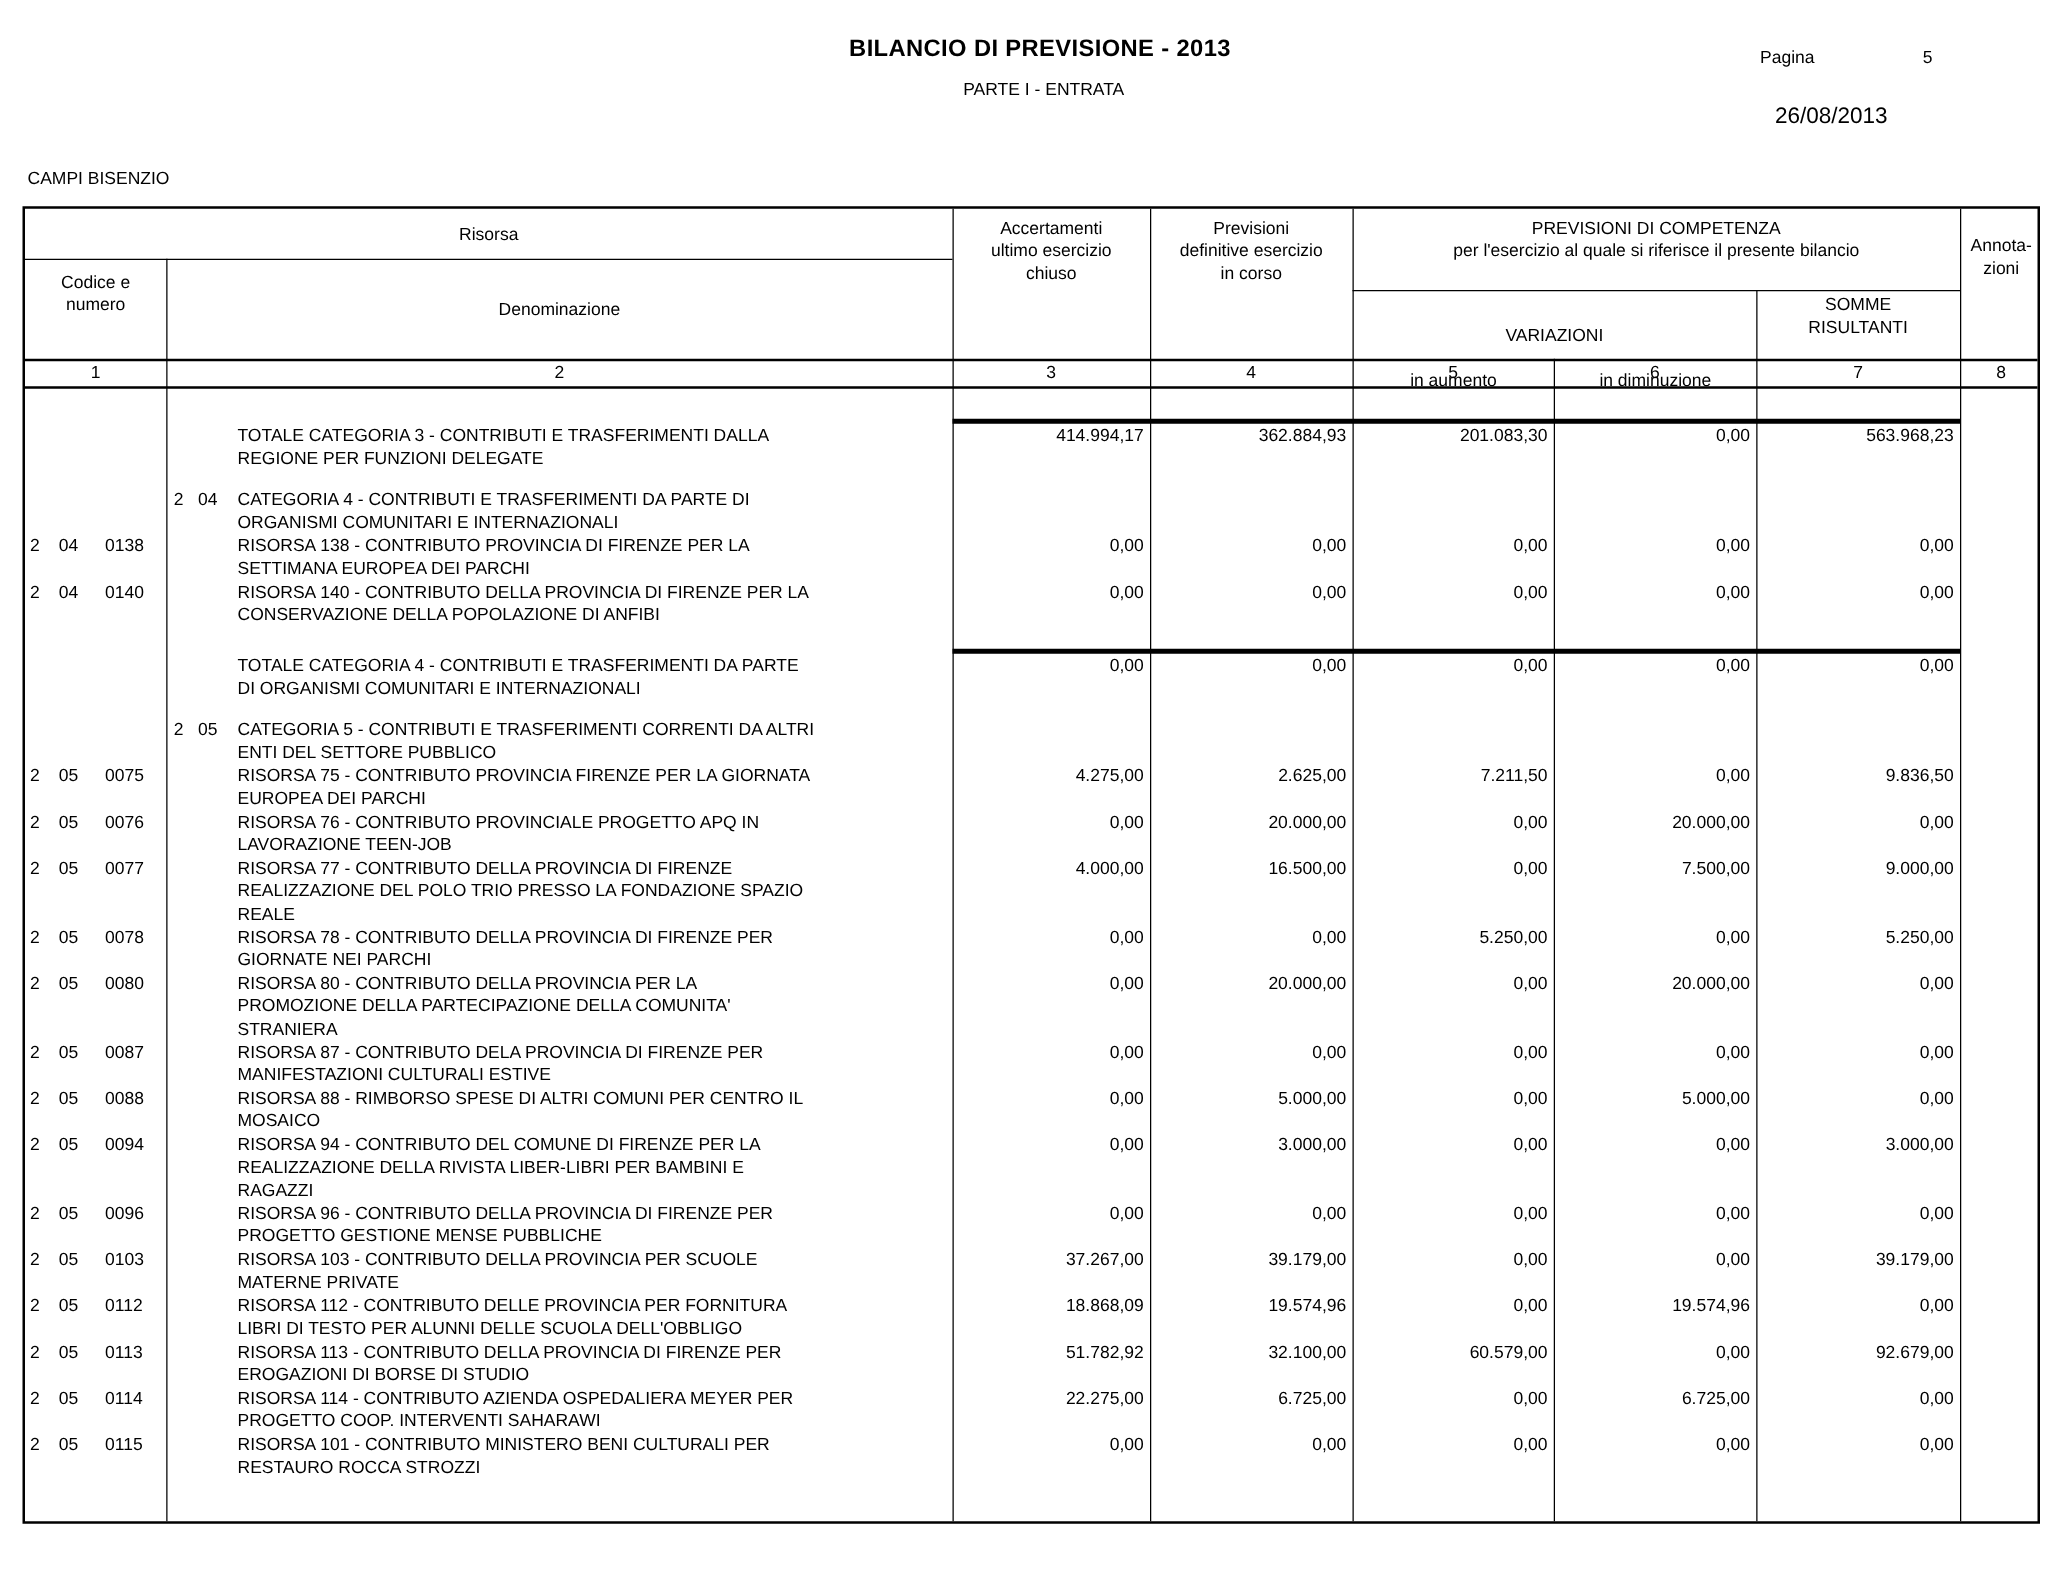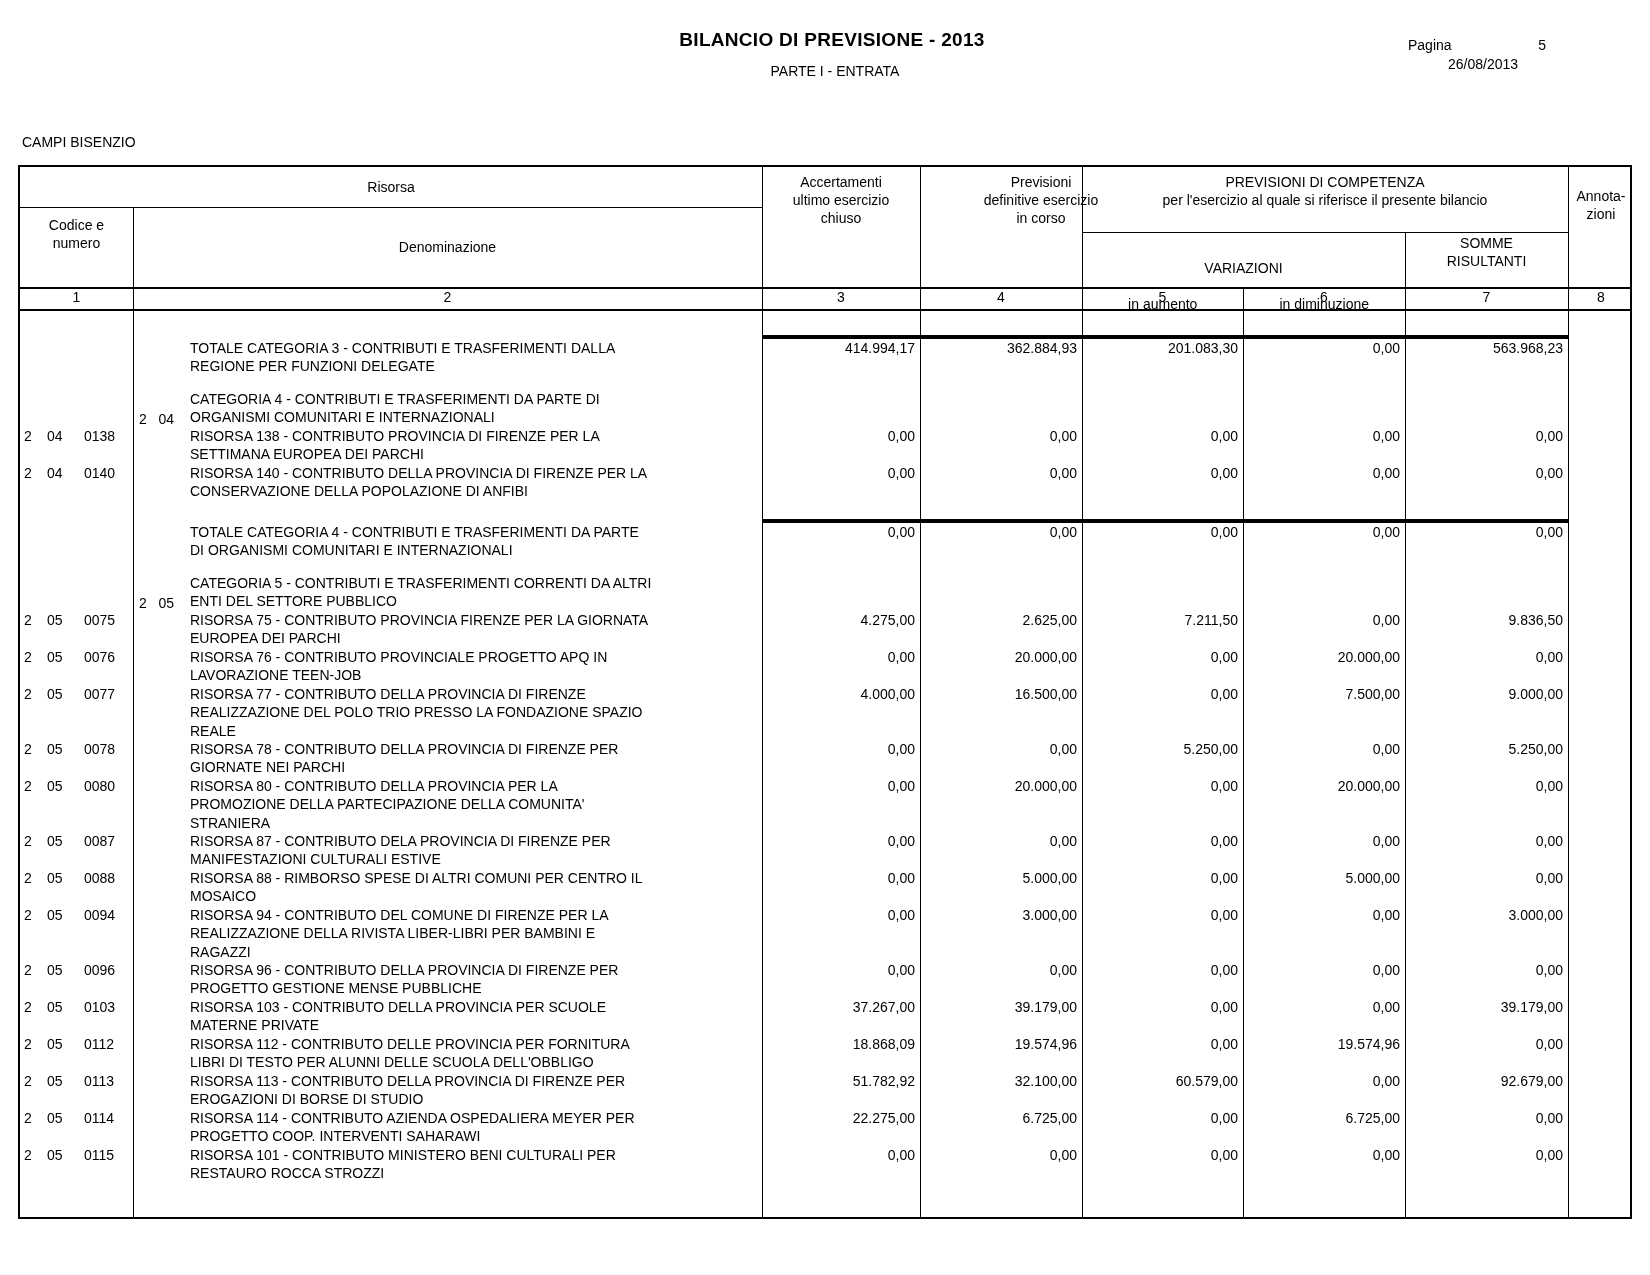--- a/index.html
+++ b/index.html
@@ -9,55 +9,55 @@
     font-family:"Liberation Sans", sans-serif;
     color:#000; position:relative; overflow:hidden;
   }
 
   
   .doc-title   { position:absolute; top:29px; left:0; width:1664px; text-align:center;
                  font-size:19px; font-weight:bold; letter-spacing:.3px; }
   .doc-subtitle{ position:absolute; top:63px; left:0; width:1670px; text-align:center; font-size:14px; }
   .pagina-label{ position:absolute; top:37px; left:1408px; font-size:14px; }
   .pagina-num  { position:absolute; top:37px; left:1490px; width:56px; text-align:right; font-size:14px; }
-  .doc-date    { position:absolute; top:56px; left:1420px; width:126px; text-align:center; font-size:14px; }
+  .doc-date    { position:absolute; top:82px; left:1420px; width:126px; text-align:left; font-size:18px; }
   .entity      { position:absolute; top:134px; left:22px; font-size:14px; }
 
   
   .btable { position:absolute; top:165px; left:18px; width:1614px; height:1054px;
             border:2px solid #000; }
   .vline  { position:absolute; width:1px; background:#000; }
   .hline  { position:absolute; height:2px; background:#000; }
   .hline.thin { height:1px; }
   .thickline { position:absolute; left:742px; width:806px; height:4px; background:#000; }
 
   
   .hcell { position:absolute; text-align:center; font-size:14px; line-height:18px; white-space:pre-line; }
   .h-risorsa       { left:0;    top:0;   width:742px; height:40px; padding-top:11px; }
   .h-codice        { left:0;    top:40px; width:113px; padding-top:9px; }
   .h-denominazione { left:113px; top:40px; width:629px; padding-top:11px;margin-top:20px; }
   .h-accertamenti  { left:742px; top:0;  width:158px; padding-top:6px; }
-  .h-previsioni    { left:900px; top:0;  width:162px; padding-top:6px;margin-left:40px; }
+  .h-previsioni    { left:900px; top:0;  width:162px; padding-top:6px; }
   .h-competenza    { left:1062px; top:0; width:486px; padding-top:6px; }
   .h-variazioni    { left:1062px; top:65px; width:323px; padding-top:9px; }
   .h-var-sub       { display:flex; }
   .h-var-sub span  { width:50%; text-align:center; }
   .h-somme         { left:1385px; top:65px; width:163px; padding-top:2px; }
   .h-annotazioni   { left:1548px; top:0;  width:66px; padding-top:20px; }
 
   .colnum { position:absolute; top:120px; height:22px; text-align:center;
             font-size:14px; line-height:21px; }
 
   
   .brow { position:absolute; left:0; width:1614px; font-size:14px; line-height:18.4px; }
   .cell { position:absolute; top:0; }
   .code-cell { left:0; width:113px; display:flex; padding-left:4px; }
   .cp0 { width:23px; } .cp1 { width:37px; } .cp2 { flex:1; }
   .den-cell  { left:113px; width:629px; }
-  .catcode   { position:absolute; left:6px; top:0; white-space:pre;margin-top:20px; }
+  .catcode   { position:absolute; left:6px; top:0; white-space:pre; }
   .dtext     { display:block; margin-left:57px; white-space:pre; }
   .val-cell  { text-align:right; white-space:nowrap; }
   .v0 { left:742px;  width:153px; }
   .v1 { left:900px;  width:157px;padding-left:44px; }
   .v2 { left:1062px; width:156px; }
   .v3 { left:1223px; width:157px; }
   .v4 { left:1385px; width:158px; }
 </style>
 </head>
 <body>

